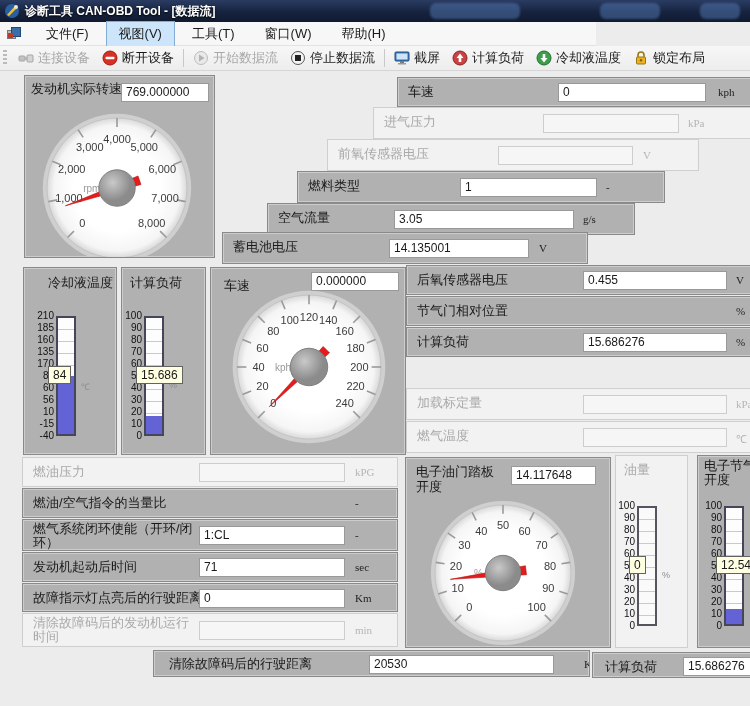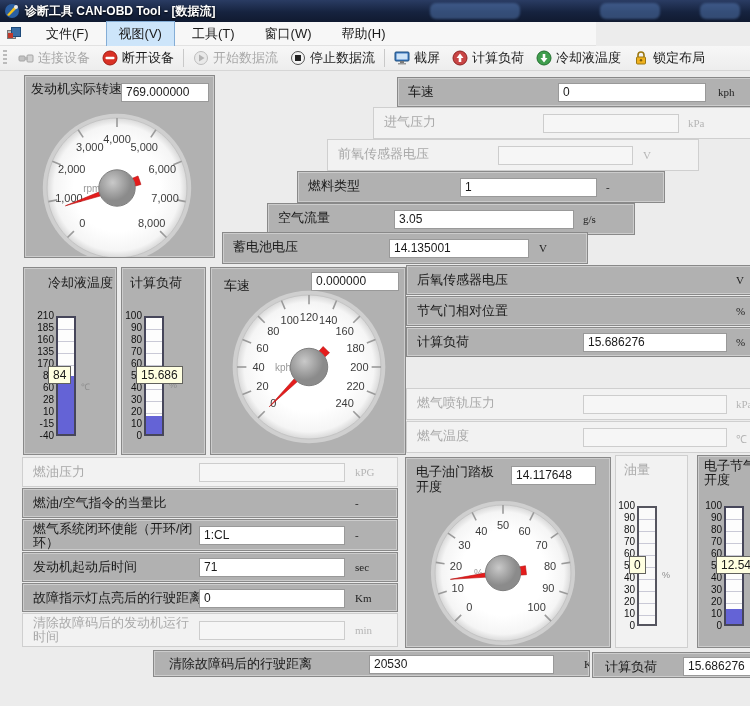--- a/index.html
+++ b/index.html
@@ -235,21 +235,21 @@
     <div class="panel" style="left:3px;top:196px;width:94px;height:188px">
       <div class="ptitle" style="left:24px;top:7px">冷却液温度</div>
       <div class="vbar" style="left:0;top:40px;width:94px;height:148px">
           <div class="vtick" style="left:0;top:2px;width:30px">210</div>
           <div class="vtick" style="left:0;top:14px;width:30px">185</div>
           <div class="vtick" style="left:0;top:26px;width:30px">160</div>
           <div class="vtick" style="left:0;top:38px;width:30px">135</div>
           <div class="vtick" style="left:0;top:50px;width:30px">170</div>
           <div class="vtick" style="left:0;top:62px;width:30px">85</div>
           <div class="vtick" style="left:0;top:74px;width:30px">60</div>
-          <div class="vtick" style="left:0;top:86px;width:30px">28</div>
+          <div class="vtick" style="left:0;top:86px;width:30px">56</div>
           <div class="vtick" style="left:0;top:98px;width:30px">10</div>
           <div class="vtick" style="left:0;top:110px;width:30px">-15</div>
           <div class="vtick" style="left:0;top:122px;width:30px">-40</div>
           <div class="vtrack" style="left:32px;top:8px;width:20px;height:120px">
             <div class="vline" style="top:11px"></div>
             <div class="vline" style="top:23px"></div>
             <div class="vline" style="top:35px"></div>
             <div class="vline" style="top:47px"></div>
             <div class="vline" style="top:59px"></div>
             <div class="vline" style="top:71px"></div>
@@ -338,33 +338,34 @@
             <line x1="142.29316877352534" y1="121.29316877352534" x2="148.91168824543144" y2="127.91168824543142" stroke="#9a9a9a" stroke-width="1.6"></line>
             <text x="133.638181771802" y="116.63818177180198" font-size="11" fill="#3c3c3c" text-anchor="middle" font-family="Liberation Sans, sans-serif">240</text>
             <text x="72.08" y="81" font-size="10" fill="#9a9a9a" text-anchor="middle" font-family="Liberation Sans, sans-serif">kph</text>
             <polygon points="58.28888316856349,116.7111168314365 112.12799348810722,56.508045481213856 118.49195451878614,62.87200651189278" fill="#e51c1c" stroke="#b50f0f" stroke-width="0.6"></polygon>
             <circle cx="98" cy="77" r="18.72" fill="url(#dg1h)" stroke="#7f7f7f"></circle>
           </svg></div>
     </div>
 
     <div class="panel" style="left:386px;top:194px;width:364px;height:30px">
       <span class="rlabel">后氧传感器电压</span>
+      <div class="rinput" style="left:176px;width:144px">0.455</div>
       <span class="runit" style="left:329px">V</span>
     </div>
     <div class="panel" style="left:386px;top:225px;width:364px;height:30px">
       <span class="rlabel">节气门相对位置</span>
       <span class="runit" style="left:329px">%</span>
     </div>
     <div class="panel" style="left:386px;top:256px;width:364px;height:30px">
       <span class="rlabel">计算负荷</span>
       <div class="rinput" style="left:176px;width:144px">15.686276</div>
       <span class="runit" style="left:329px">%</span>
     </div>
     <div class="panel off" style="left:386px;top:317px;width:364px;height:32px">
-      <span class="rlabel">燃气喷轨压力</span>
+      <span class="rlabel">加载标定量</span>
       <div class="rinput" style="left:176px;width:144px;top:6px"></div>
       <span class="runit" style="left:329px;top:9px">kPa</span>
     </div>
     <div class="panel off" style="left:386px;top:350px;width:364px;height:32px">
       <span class="rlabel">燃气温度</span>
       <div class="rinput" style="left:176px;width:144px;top:6px"></div>
       <span class="runit" style="left:329px;top:9px">℃</span>
     </div>
 
     <div class="panel off" style="left:2px;top:386px;width:376px;height:30px">

